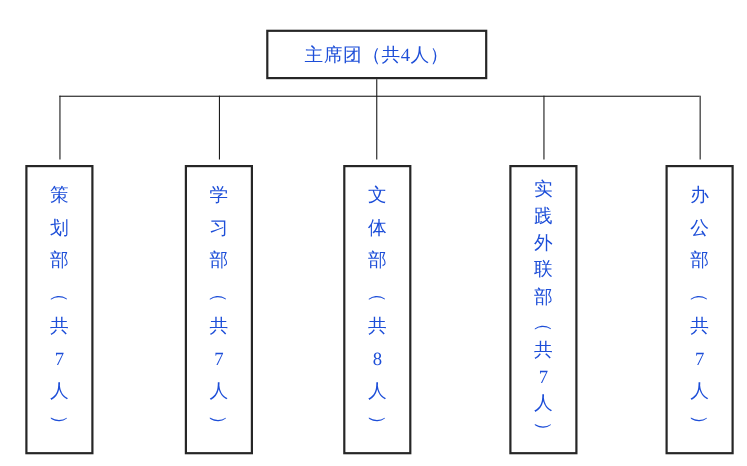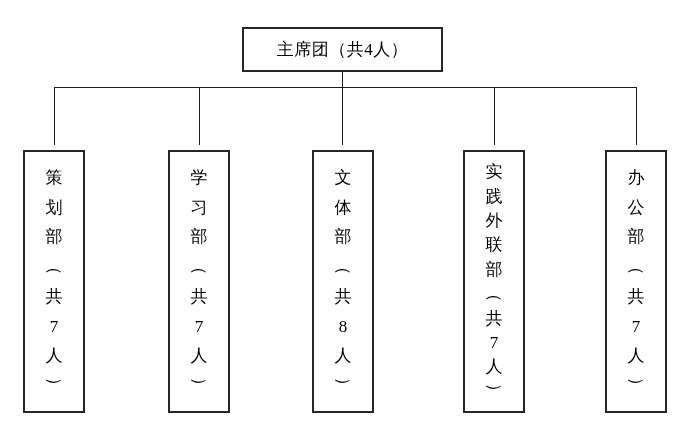--- a/index.html
+++ b/index.html
@@ -2,21 +2,21 @@
 <html><head>
 <meta charset="utf-8">
 <style>
   html, body { margin: 0; padding: 0; background: #ffffff; }
   .canvas {
     position: relative;
     width: 679px;
     height: 424px;
     background: #ffffff;
     font-family: "Liberation Serif", "DejaVu Serif", serif;
-    color: #000000;
+    color: #1d4ed8;
     overflow: hidden;
   }
   
   .line { position: absolute; background: #1c1c1c; }
   .line.h { height: 1px; }
   .line.v { width: 1px; }
   #rail       { left: 54px;  top: 87px; width: 582px; }
   #trunk      { left: 342px; top: 72px; height: 73px; }
   #drop-1     { left: 54px;  top: 87px; height: 58px; }
   #drop-2     { left: 199px; top: 87px; height: 58px; }

